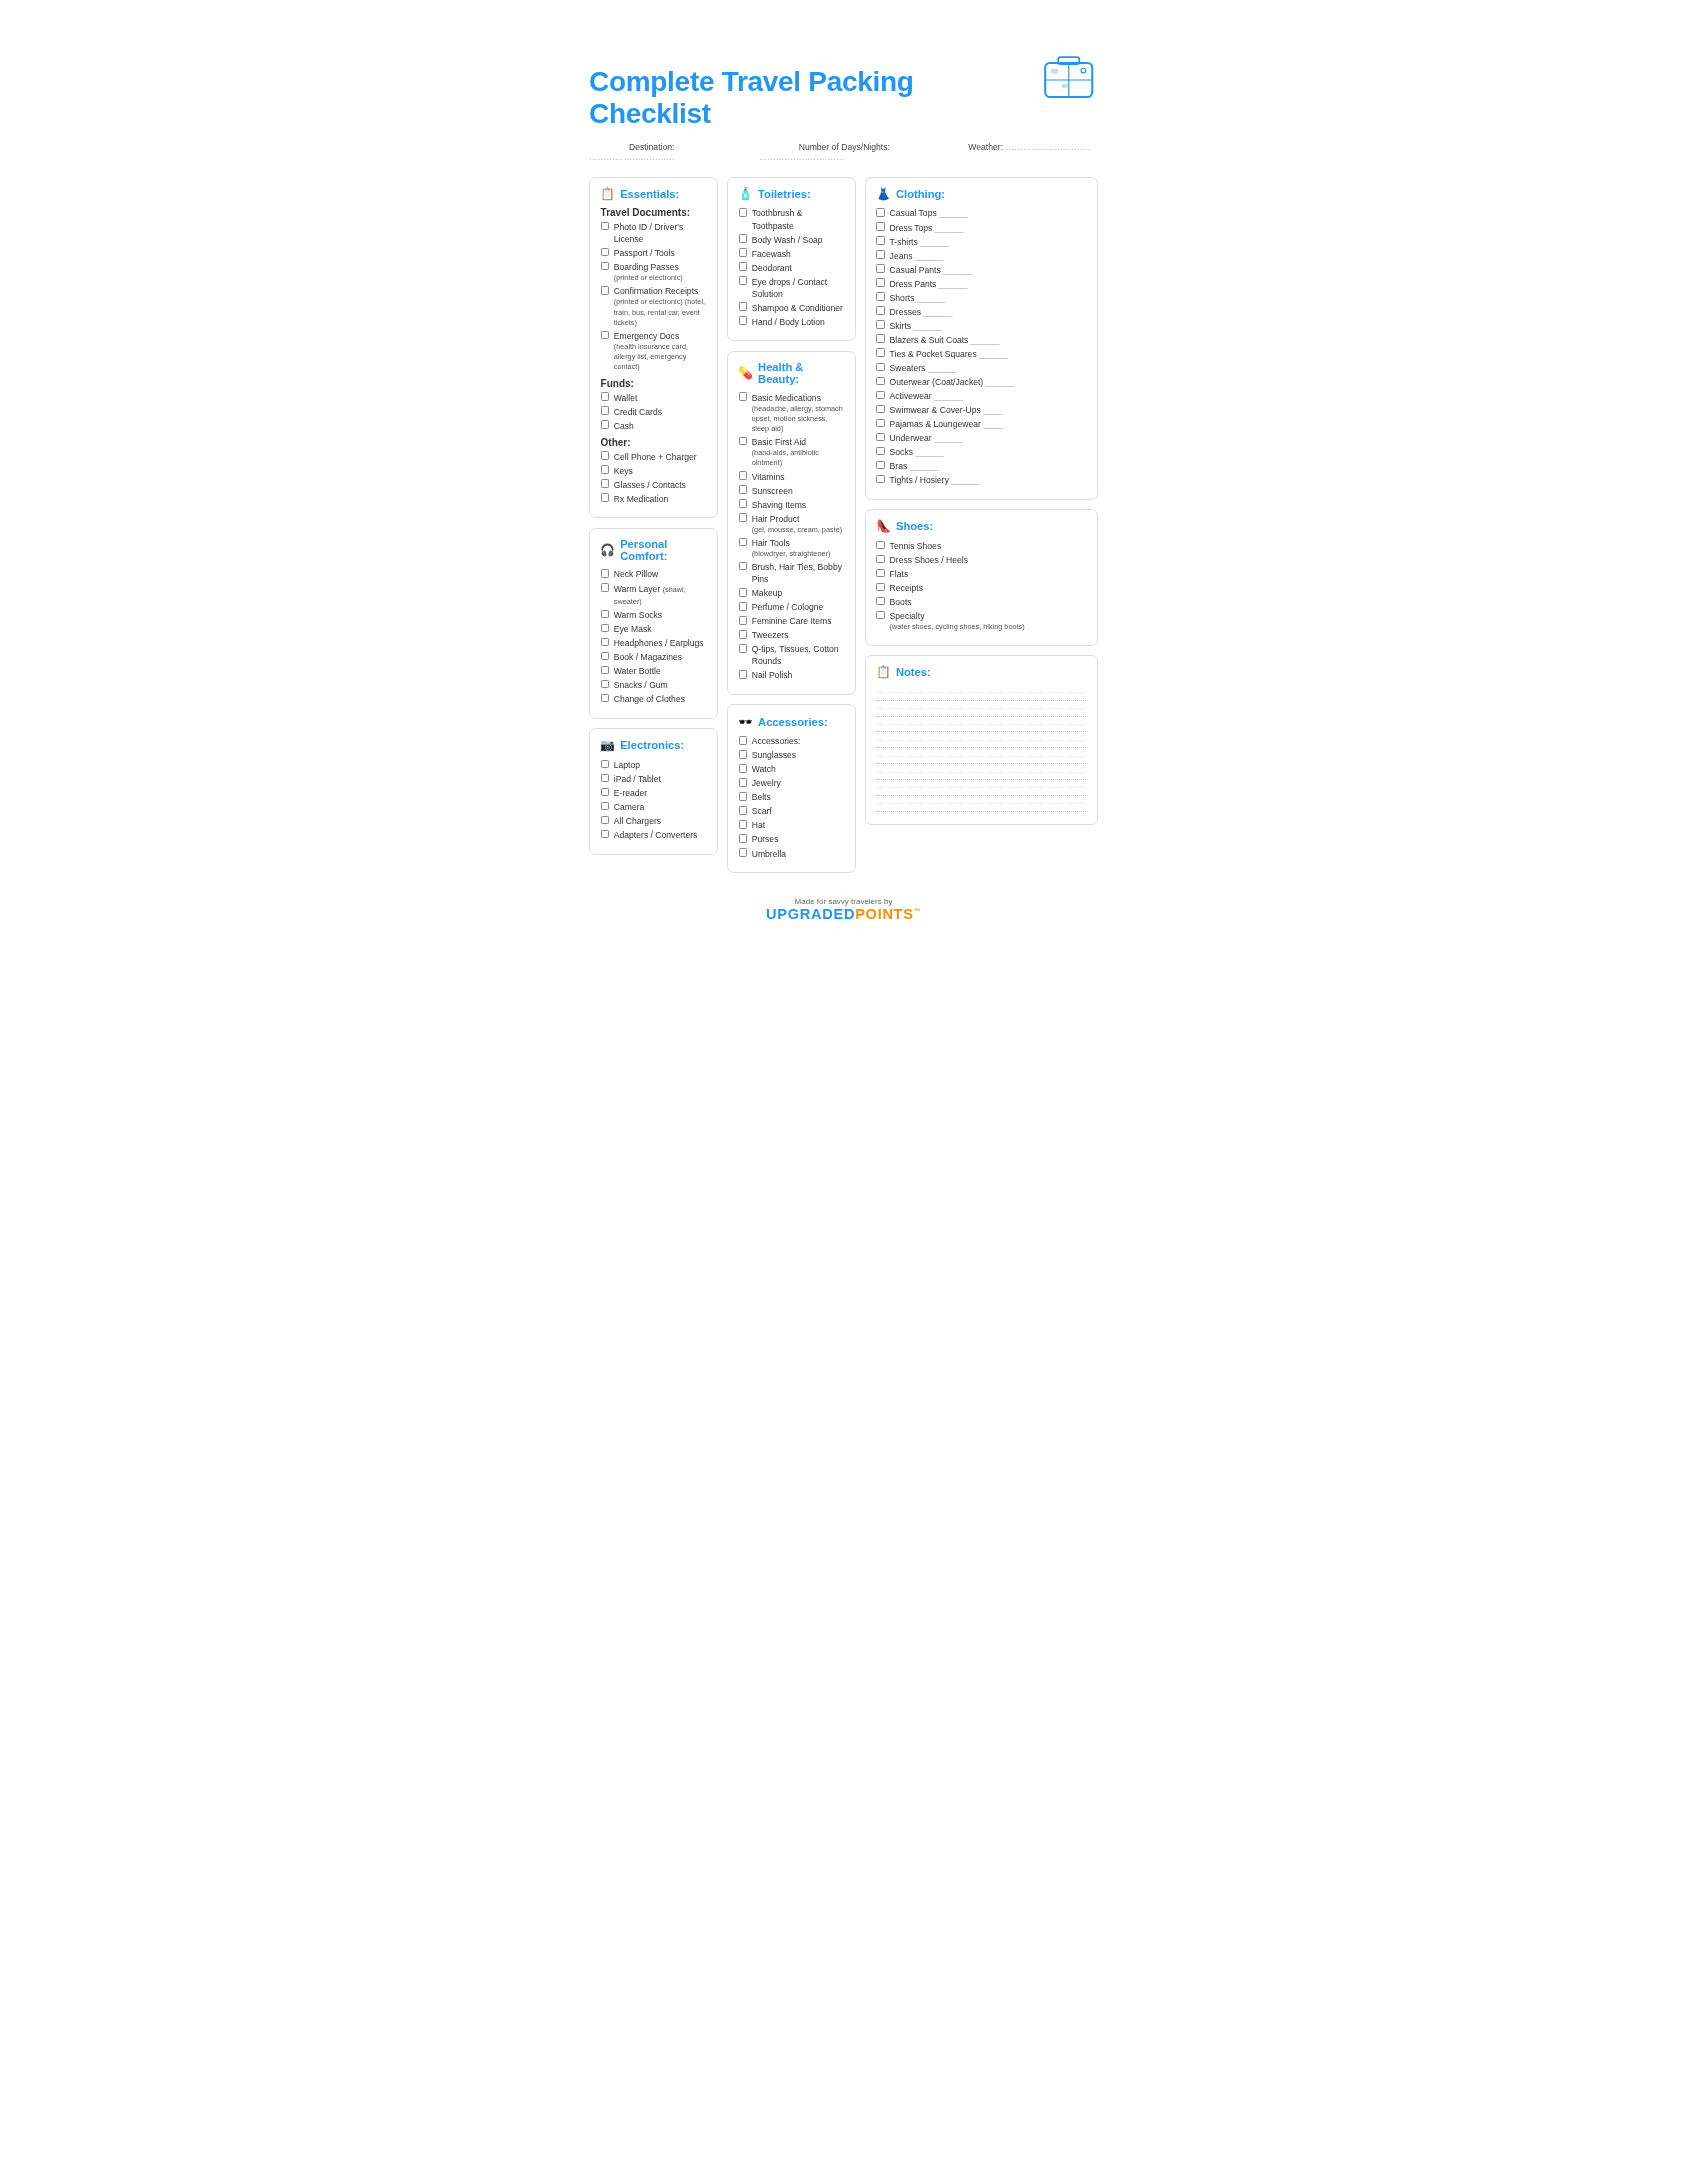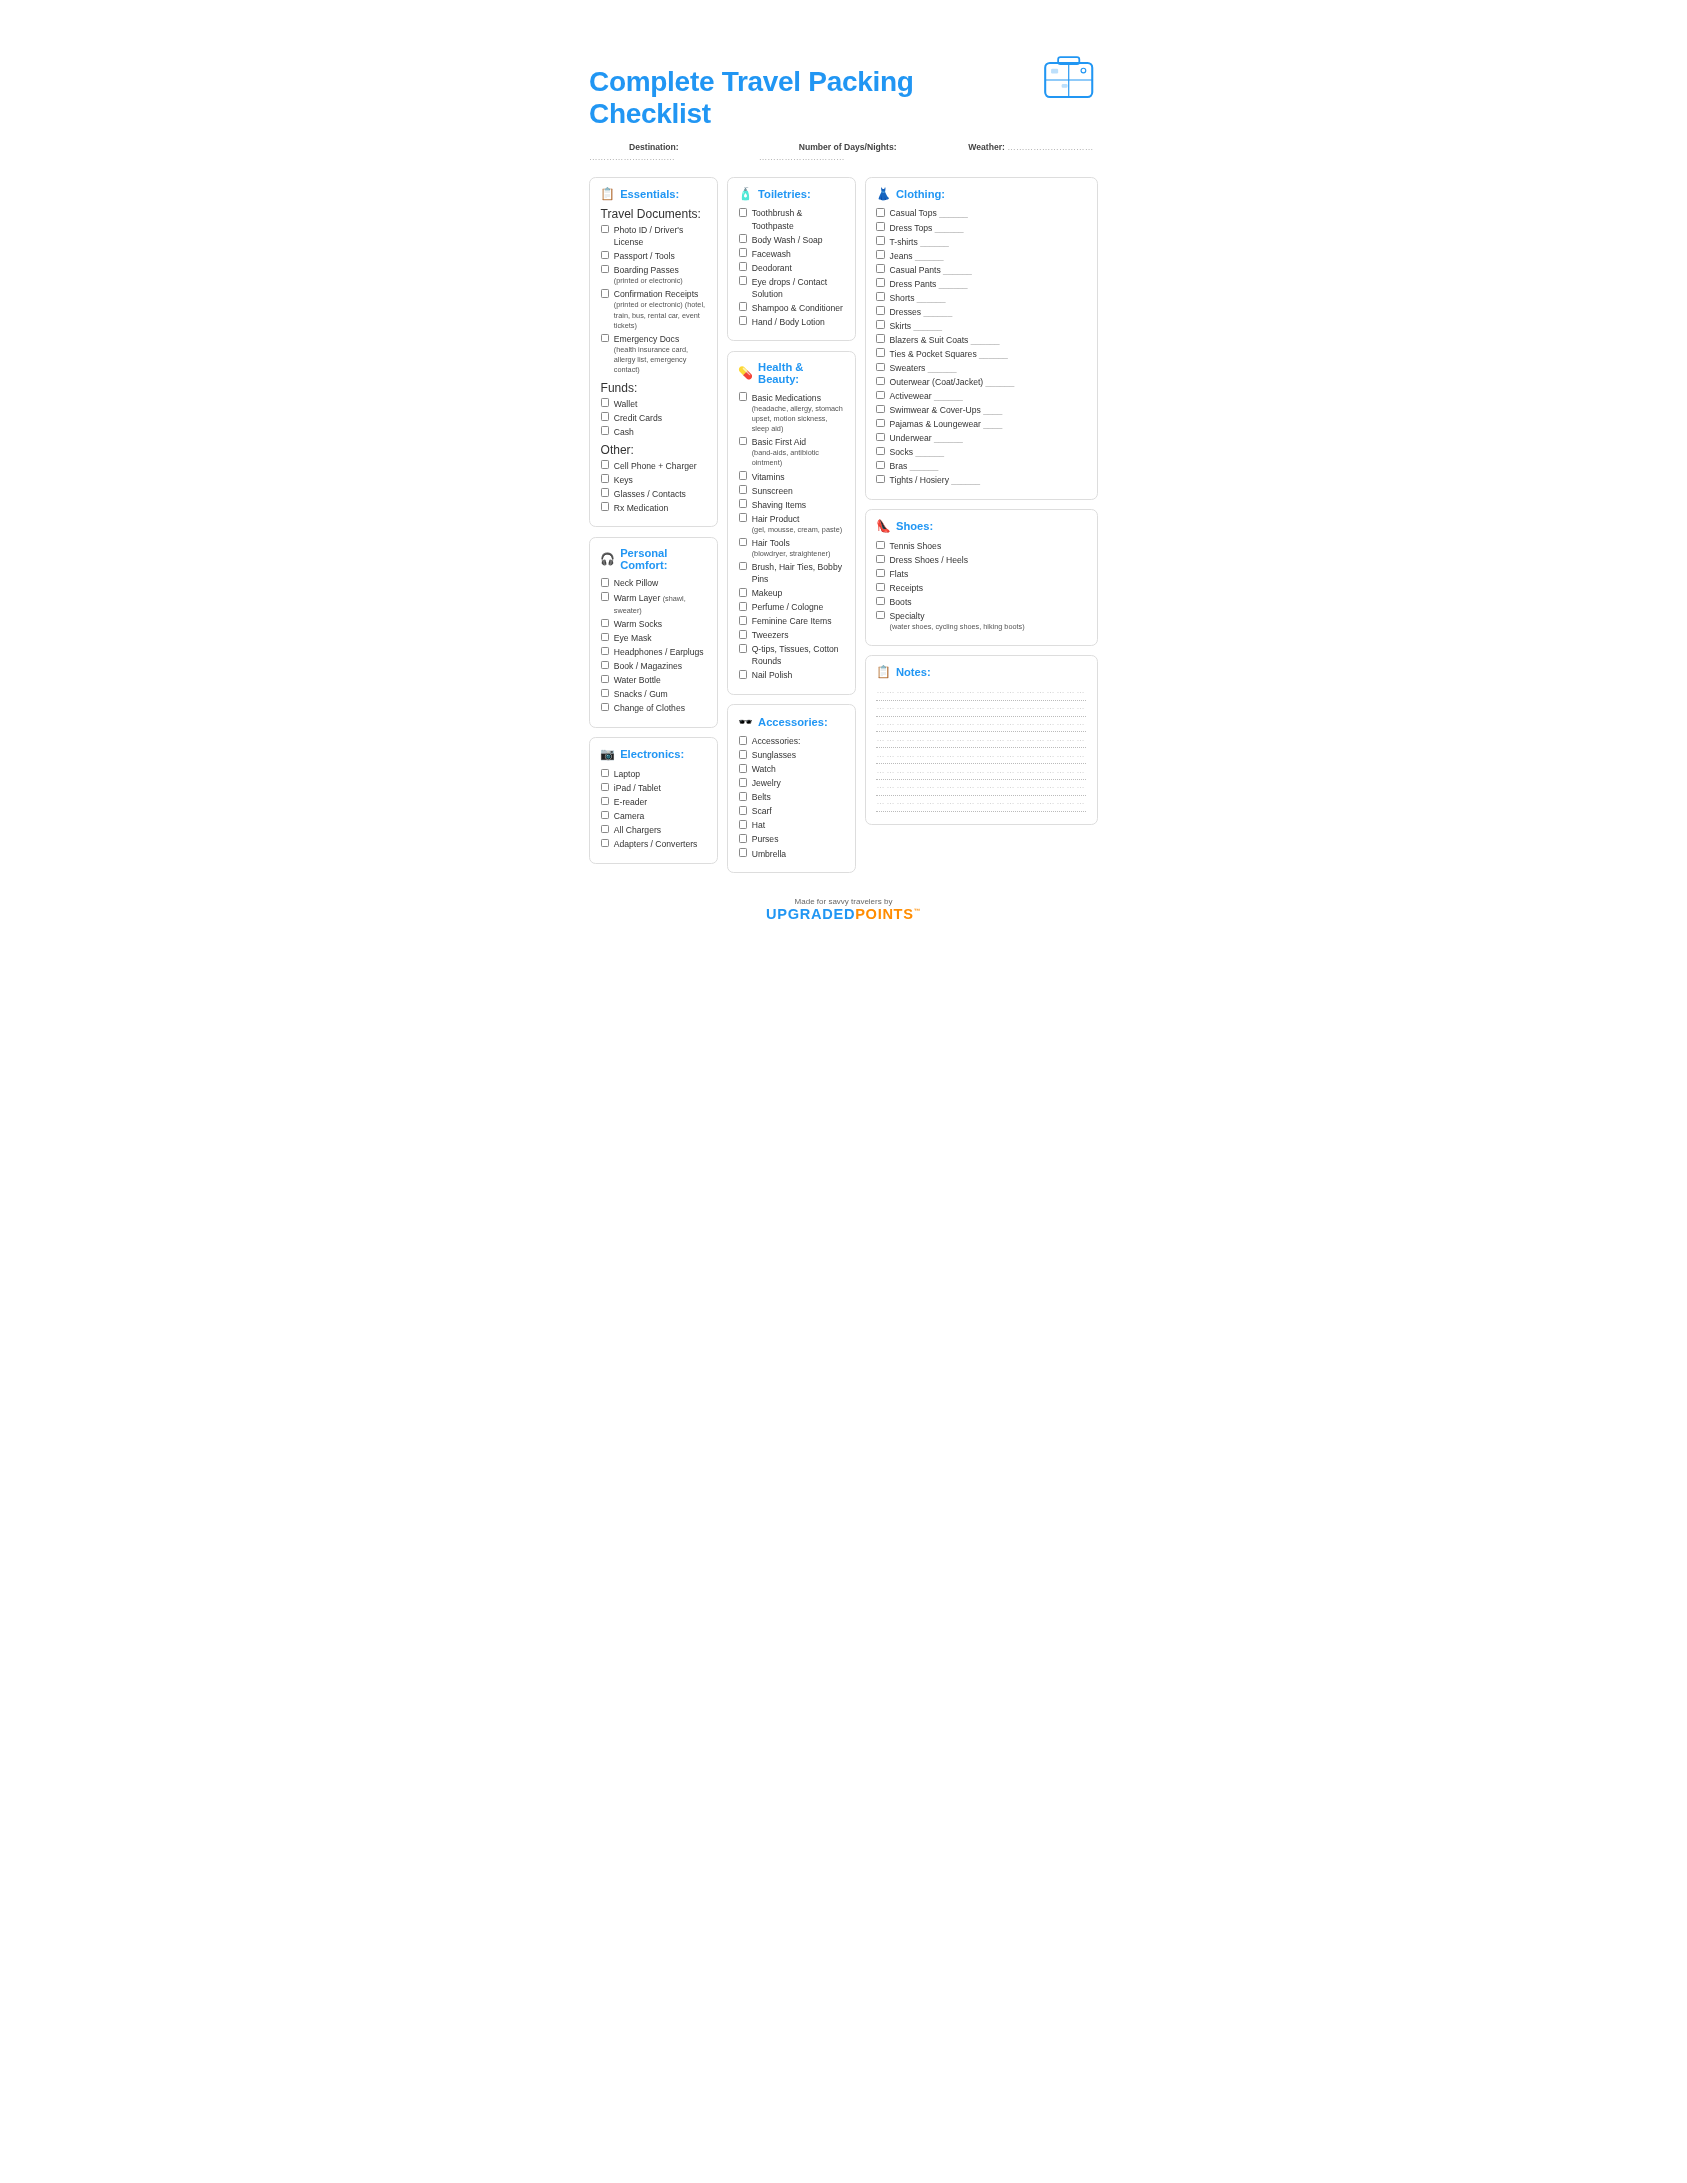--- a/index.html
+++ b/index.html
@@ -34,21 +34,21 @@
       display: flex;
       gap: 0;
       margin-bottom: 14.6px;
       font-size: 8.6px;
       color: #444;
     }
     .meta-item {
       flex: 1;
     }
     .meta-item span.label {
-      font-weight: bold;
+      font-weight: normal;
       padding-left: 40px;
     }
     .meta-item span.dots {
       color: #aaa;
     }
     .columns {
       display: flex;
       gap: 9.3px;
       align-items: flex-start;
     }
@@ -69,23 +69,23 @@
       color: #2196f3;
       margin-bottom: 6.6px;
       display: flex;
       align-items: center;
       gap: 4.6px;
     }
     .section-title .icon {
       font-size: 12px;
     }
     .sub-label {
-      font-weight: normal;
+      font-weight: bold;
       margin: 5.3px 0 2.6px 0;
-      font-size: 12px;
+      font-size: 10px;
       color: #333;
     }
     .check-item {
       display: flex;
       align-items: flex-start;
       gap: 4.6px;
       margin-bottom: 2px;
       font-size: 8.6px;
       line-height: 1.4;
     }

